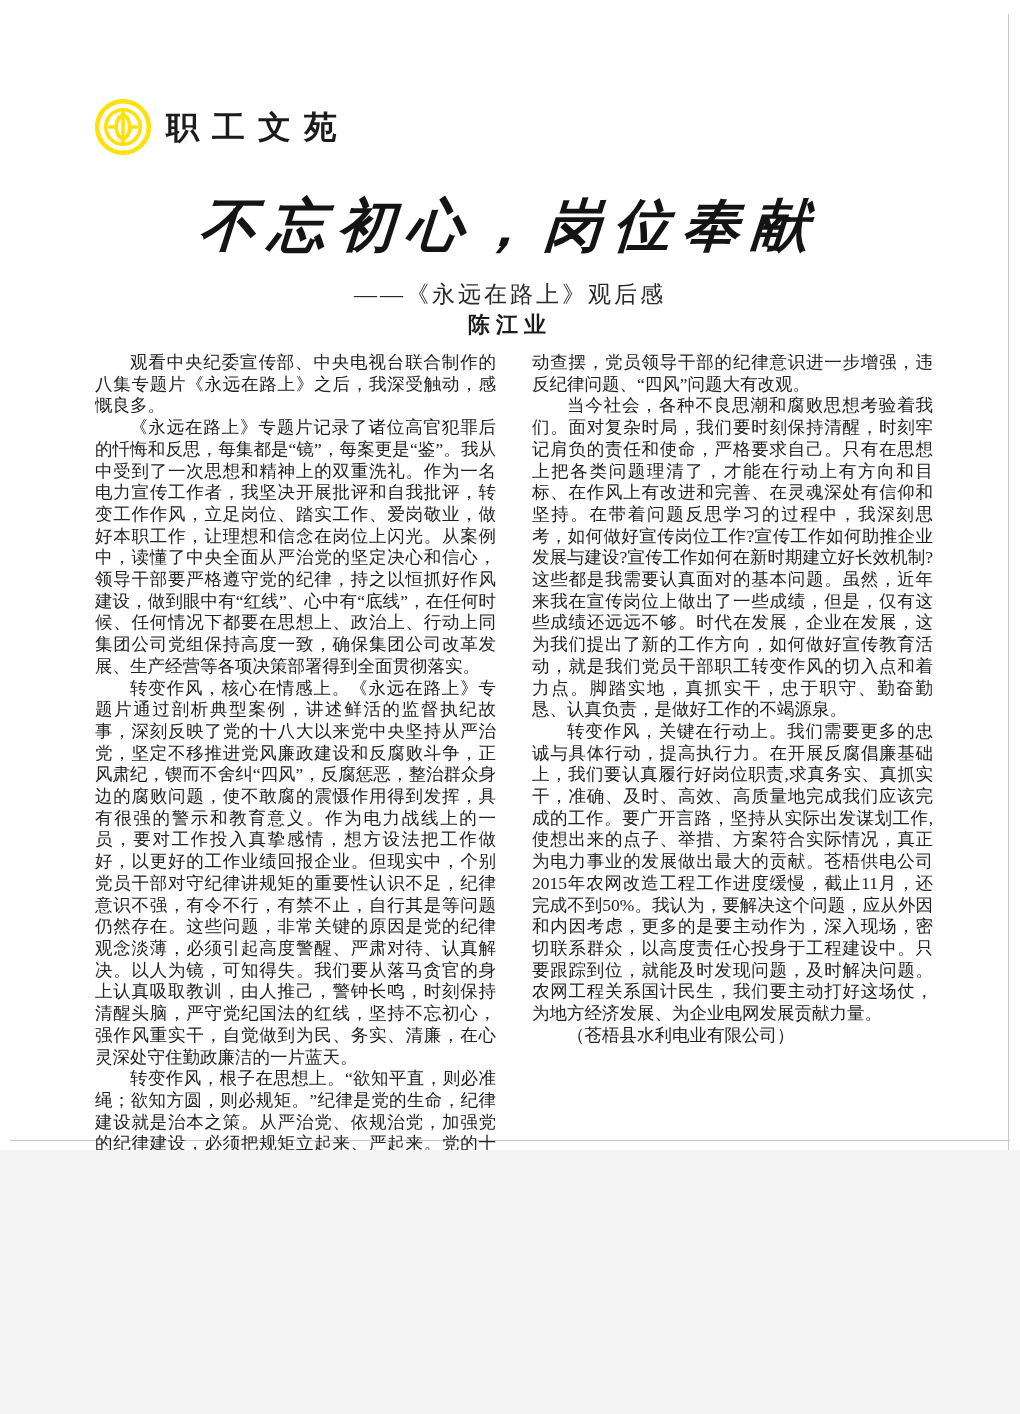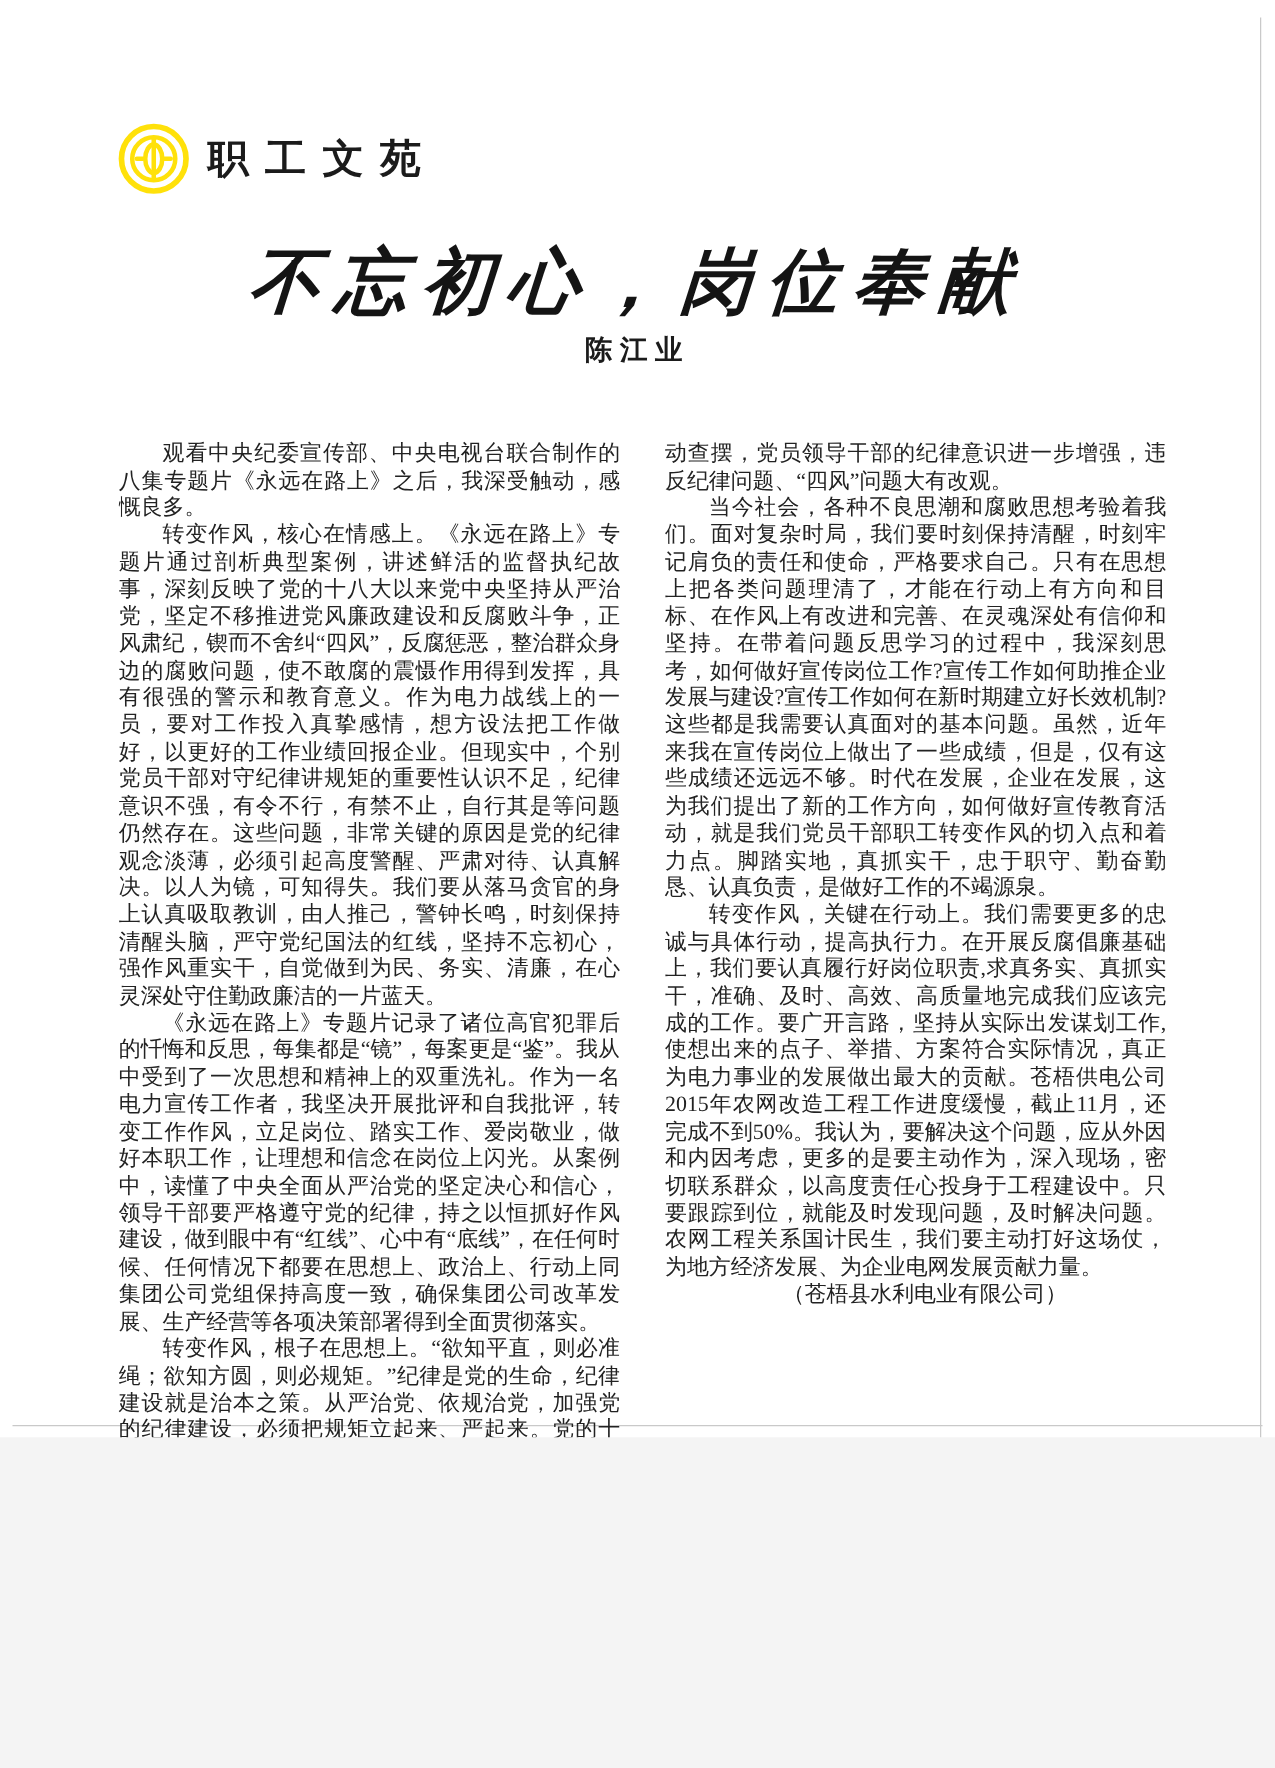--- a/index.html
+++ b/index.html
@@ -45,21 +45,21 @@
     position:absolute;left:95px;top:352px;
     width:838px;height:882px;
     column-count:2;column-gap:36px;column-fill:auto;
     font-size:17.5px;line-height:21.7px;
     text-align:justify;text-justify:inter-character;
     color:#222222;
     overflow:hidden;
     font-family:Liberation Serif, serif;
   }
   .article-body p{margin:0;text-indent:2em;}
-  .attribution{margin:0;text-indent:0;text-align:center;padding-right:20px;}
+  .attribution{margin:0;text-indent:0;text-align:left;padding-right:20px;}
 
   .page-number{
     position:absolute;left:100px;top:1239px;
     font-size:20px;color:#a16207;letter-spacing:2px;
   }
 </style>
 </head>
 <body>
 
 <div class="page">
@@ -76,27 +76,28 @@
         <ellipse cx="32" cy="32" rx="7.5" ry="12.5" stroke-width="4"></ellipse>
         <line x1="17" y1="32" x2="22.5" y2="32" stroke-width="4"></line>
         <line x1="41.5" y1="32" x2="47" y2="32" stroke-width="4"></line>
       </g>
     </svg>
     <div class="section-label">职工文苑</div>
   </div>
 
   <div class="title-block">
     <div class="article-title">不忘初心，岗位奉献</div>
+    <div class="article-subtitle">——《永远在路上》观后感</div>
     <div class="article-author">陈江业</div>
   </div>
 
   <div class="article-body">
     <p>观看中央纪委宣传部、中央电视台联合制作的八集专题片《永远在路上》之后，我深受触动，感慨良多。</p>
+    <p>《永远在路上》专题片记录了诸位高官犯罪后的忏悔和反思，每集都是“镜”，每案更是“鉴”。我从中受到了一次思想和精神上的双重洗礼。作为一名电力宣传工作者，我坚决开展批评和自我批评，转变工作作风，立足岗位、踏实工作、爱岗敬业，做好本职工作，让理想和信念在岗位上闪光。从案例中，读懂了中央全面从严治党的坚定决心和信心，领导干部要严格遵守党的纪律，持之以恒抓好作风建设，做到眼中有“红线”、心中有“底线”，在任何时候、任何情况下都要在思想上、政治上、行动上同集团公司党组保持高度一致，确保集团公司改革发展、生产经营等各项决策部署得到全面贯彻落实。</p>
     <p>转变作风，核心在情感上。《永远在路上》专题片通过剖析典型案例，讲述鲜活的监督执纪故事，深刻反映了党的十八大以来党中央坚持从严治党，坚定不移推进党风廉政建设和反腐败斗争，正风肃纪，锲而不舍纠“四风”，反腐惩恶，整治群众身边的腐败问题，使不敢腐的震慑作用得到发挥，具有很强的警示和教育意义。作为电力战线上的一员，要对工作投入真挚感情，想方设法把工作做好，以更好的工作业绩回报企业。但现实中，个别党员干部对守纪律讲规矩的重要性认识不足，纪律意识不强，有令不行，有禁不止，自行其是等问题仍然存在。这些问题，非常关键的原因是党的纪律观念淡薄，必须引起高度警醒、严肃对待、认真解决。以人为镜，可知得失。我们要从落马贪官的身上认真吸取教训，由人推己，警钟长鸣，时刻保持清醒头脑，严守党纪国法的红线，坚持不忘初心，强作风重实干，自觉做到为民、务实、清廉，在心灵深处守住勤政廉洁的一片蓝天。</p>
-    <p>《永远在路上》专题片记录了诸位高官犯罪后的忏悔和反思，每集都是“镜”，每案更是“鉴”。我从中受到了一次思想和精神上的双重洗礼。作为一名电力宣传工作者，我坚决开展批评和自我批评，转变工作作风，立足岗位、踏实工作、爱岗敬业，做好本职工作，让理想和信念在岗位上闪光。从案例中，读懂了中央全面从严治党的坚定决心和信心，领导干部要严格遵守党的纪律，持之以恒抓好作风建设，做到眼中有“红线”、心中有“底线”，在任何时候、任何情况下都要在思想上、政治上、行动上同集团公司党组保持高度一致，确保集团公司改革发展、生产经营等各项决策部署得到全面贯彻落实。</p>
     <p>转变作风，根子在思想上。“欲知平直，则必准绳；欲知方圆，则必规矩。”纪律是党的生命，纪律建设就是治本之策。从严治党、依规治党，加强党的纪律建设，必须把规矩立起来、严起来。党的十八大以来，集团公司党组按照党中央的要求，坚持从严治党、依法治企，严明党的纪律，持之以恒抓好中央八项规定精神落实。特别是经过教育实践活动查摆，党员领导干部的纪律意识进一步增强，违反纪律问题、“四风”问题大有改观。</p>
     <p>当今社会，各种不良思潮和腐败思想考验着我们。面对复杂时局，我们要时刻保持清醒，时刻牢记肩负的责任和使命，严格要求自己。只有在思想上把各类问题理清了，才能在行动上有方向和目标、在作风上有改进和完善、在灵魂深处有信仰和坚持。在带着问题反思学习的过程中，我深刻思考，如何做好宣传岗位工作?宣传工作如何助推企业发展与建设?宣传工作如何在新时期建立好长效机制?这些都是我需要认真面对的基本问题。虽然，近年来我在宣传岗位上做出了一些成绩，但是，仅有这些成绩还远远不够。时代在发展，企业在发展，这为我们提出了新的工作方向，如何做好宣传教育活动，就是我们党员干部职工转变作风的切入点和着力点。脚踏实地，真抓实干，忠于职守、勤奋勤恳、认真负责，是做好工作的不竭源泉。</p>
     <p>转变作风，关键在行动上。我们需要更多的忠诚与具体行动，提高执行力。在开展反腐倡廉基础上，我们要认真履行好岗位职责,求真务实、真抓实干，准确、及时、高效、高质量地完成我们应该完成的工作。要广开言路，坚持从实际出发谋划工作,使想出来的点子、举措、方案符合实际情况，真正为电力事业的发展做出最大的贡献。苍梧供电公司2015年农网改造工程工作进度缓慢，截止11月，还完成不到50%。我认为，要解决这个问题，应从外因和内因考虑，更多的是要主动作为，深入现场，密切联系群众，以高度责任心投身于工程建设中。只要跟踪到位，就能及时发现问题，及时解决问题。农网工程关系国计民生，我们要主动打好这场仗，为地方经济发展、为企业电网发展贡献力量。</p>
     <p class="attribution">（苍梧县水利电业有限公司）</p>
   </div>
 
   <div class="page-number">14</div>
 
 </div>
 

